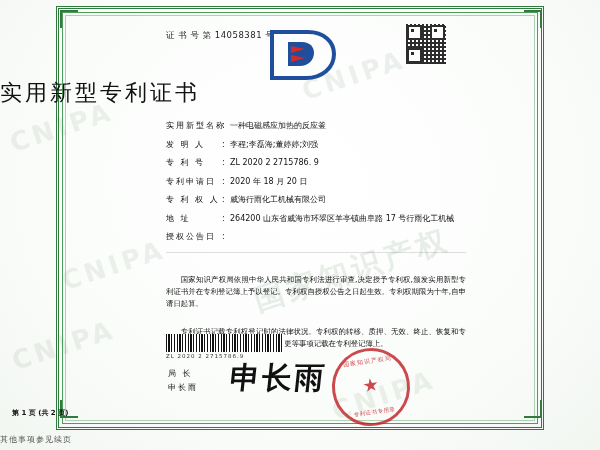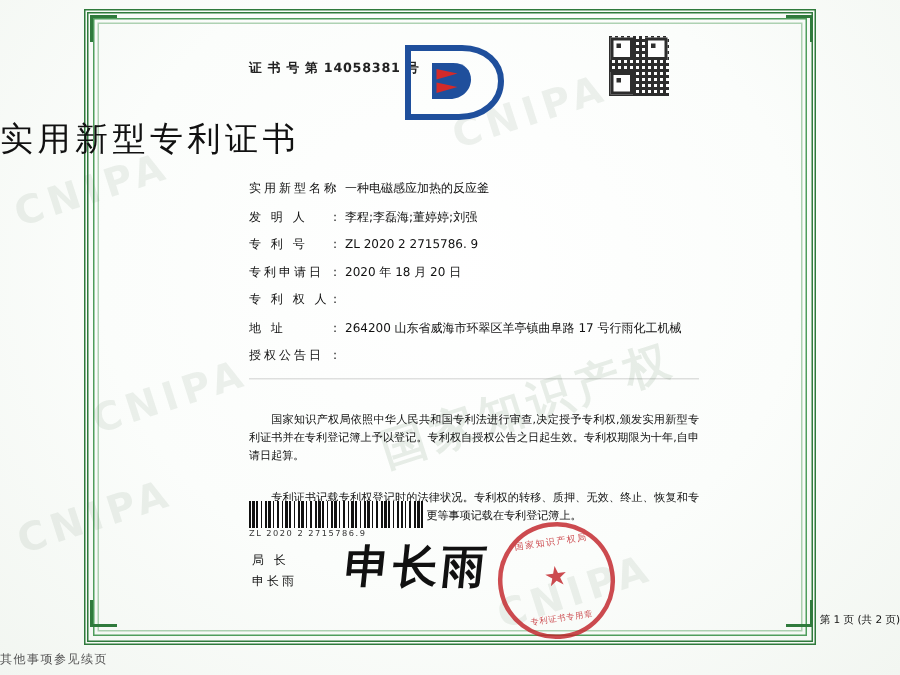--- a/index.html
+++ b/index.html
@@ -87,25 +87,24 @@
   }
   .corner.tl { left: 60px;  top: 10px;  border-right: none; border-bottom: none; }
   .corner.tr { left: 524px; top: 10px;  border-left: none;  border-bottom: none; }
   .corner.bl { left: 60px;  top: 400px; border-right: none; border-top: none; }
   .corner.br { left: 524px; top: 400px; border-left: none;  border-top: none; }
 
   
   .cert-no {
     position: absolute;
     left: 166px;
-    top: 40px;
+    top: 30px;
     font-size: 8.5px;
     color: #222;
     letter-spacing: 0.5px;
-    font-weight: bold;
   }
 
   .logo {
     position: absolute;
     left: 258px;
     top: 26px;
     width: 84px;
     height: 56px;
   }
 
@@ -292,26 +291,27 @@
     left: 0;
     right: 0;
     bottom: 7px;
     text-align: center;
     font-size: 5.5px;
     letter-spacing: 0.5px;
   }
 
   .page-num {
     position: absolute;
-    left: 0;
+    left: 12px;
     right: 0;
     top: 408px;
-    text-align: right;
+    text-align: left;
     font-size: 7px;
     color: #111;
+    font-weight: bold;
   }
 
   .footer-note {
     position: absolute;
     left: 0;
     right: 0;
     top: 434px;
     text-align: left;
     font-size: 8px;
     color: #555;
@@ -381,20 +381,21 @@
       <span class="field-value">ZL 2020 2 2715786. 9</span>
     </div>
     <div class="field-row">
       <span class="field-label">专利申请日</span>
       <span class="field-sep">:</span>
       <span class="field-value">2020 年 18 月 20 日</span>
     </div>
     <div class="field-row">
       <span class="field-label">专 利 权 人</span>
       <span class="field-sep">:</span>
+      <span class="field-value">威海行雨化工机械有限公司</span>
     </div>
     <div class="field-row">
       <span class="field-label">地 址</span>
       <span class="field-sep">:</span>
       <span class="field-value">264200 山东省威海市环翠区羊亭镇曲阜路 17 号行雨化工机械</span>
     </div>
     <div class="field-row">
       <span class="field-label">授权公告日</span>
       <span class="field-sep">:</span>
     </div>

